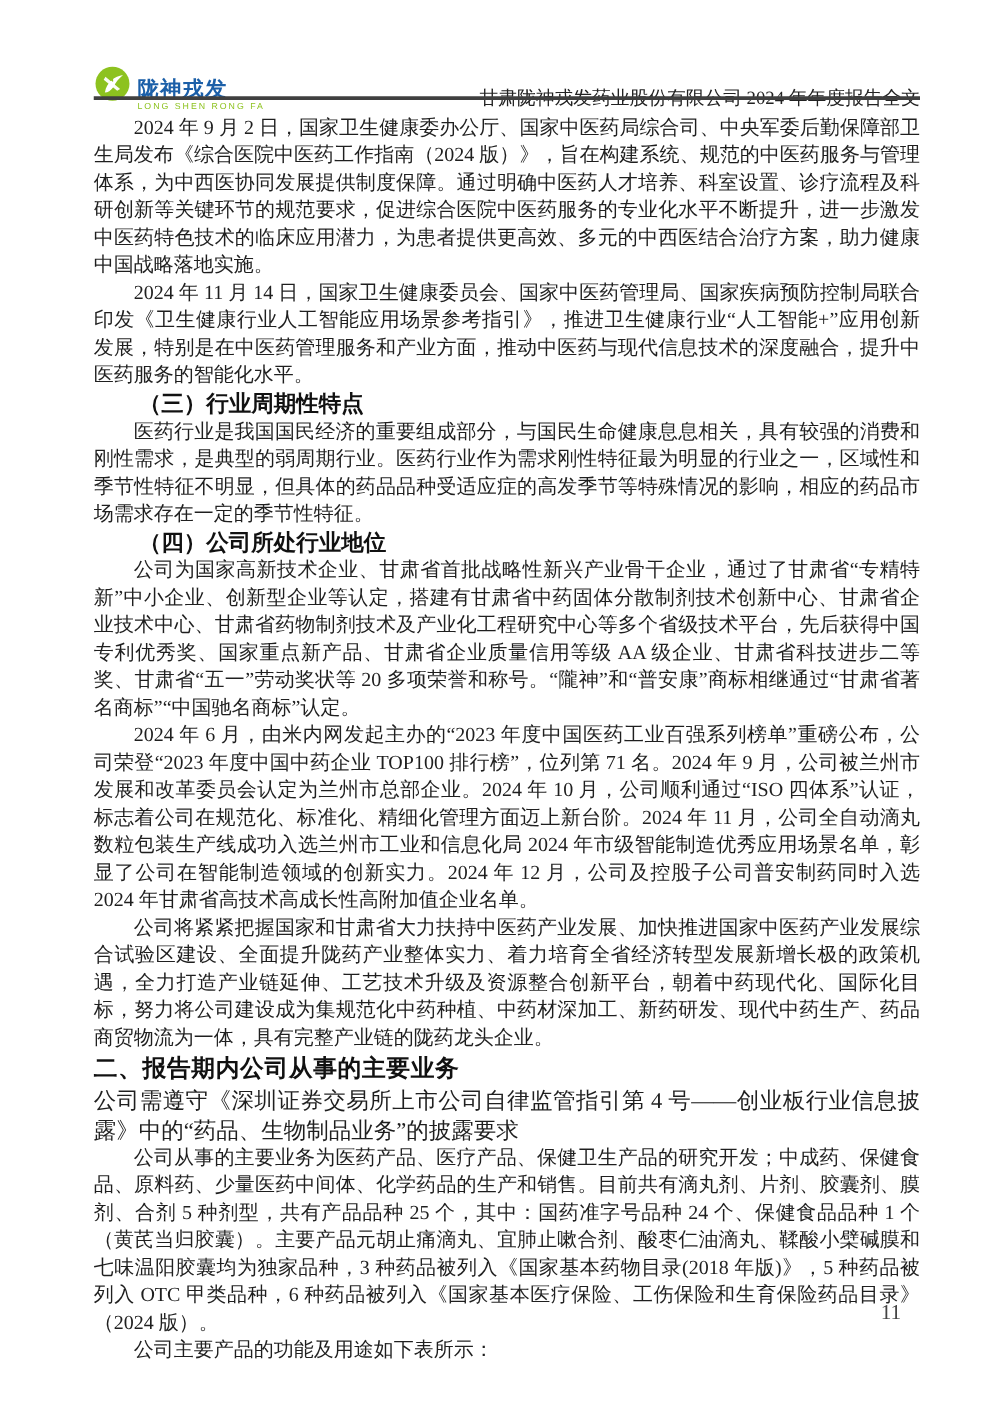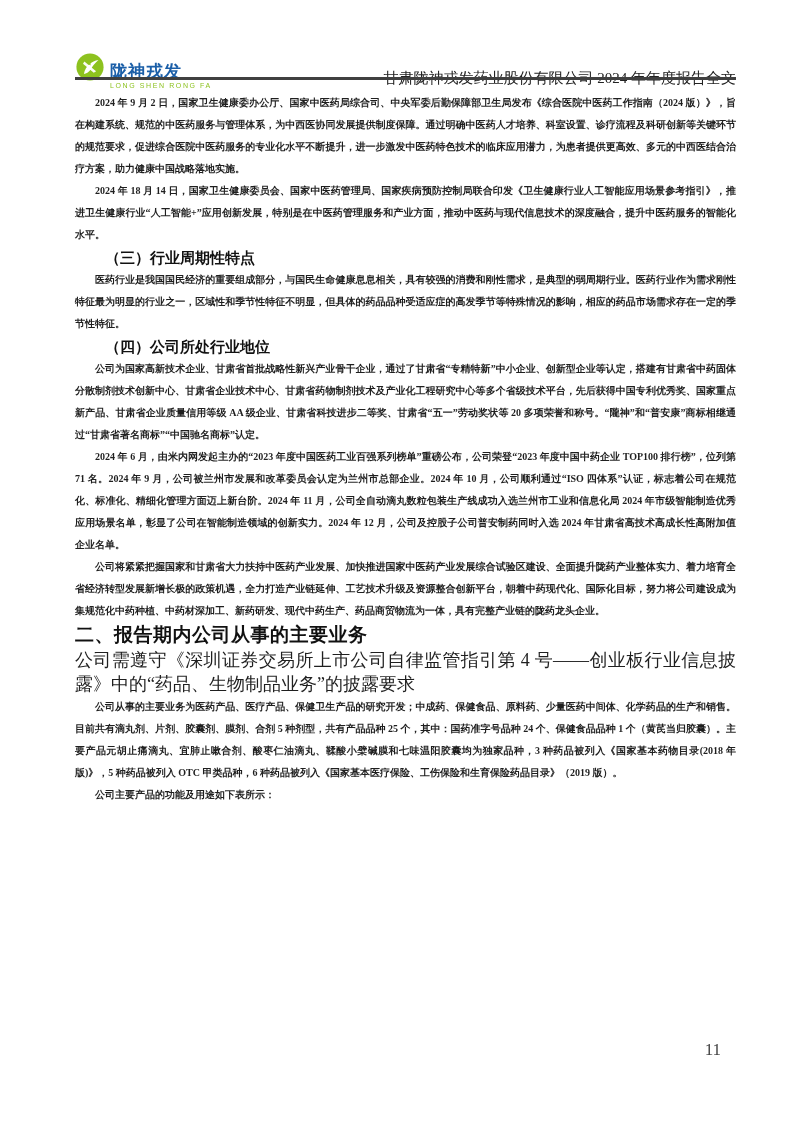--- a/index.html
+++ b/index.html
@@ -61,28 +61,27 @@
   
   .doc {
     position: absolute;
     left: 75px;
     right: 57px;
     top: 92px;
     text-align: justify;
   }
   .doc p, .doc h2, .doc h3 { margin: 0; }
   .body-p {
-    font-size: 10px;
+    font-size: 16px;
     line-height: 22px;
     text-indent: 2em;
-    font-weight: bold;
   }
   .sub-heading {
     font-family: "Liberation Sans", "DejaVu Sans", sans-serif;
-    font-size: 15px;
+    font-size: 18px;
     font-weight: 700;
     line-height: 23px;
     text-indent: 2em;
     color: #111111;
   }
   .main-heading {
     font-family: Liberation Serif, serif;
     font-size: 19px;
     font-weight: 700;
     color: #111111;
@@ -124,28 +123,28 @@
         <span class="logo-en">LONG SHEN RONG FA</span>
       </div>
     </div>
     <div class="header-title">甘肃陇神戎发药业股份有限公司 2024 年年度报告全文</div>
   </div>
 
   <div class="header-rule"></div>
 
   <div class="doc">
     <p class="body-p">2024 年 9 月 2 日，国家卫生健康委办公厅、国家中医药局综合司、中央军委后勤保障部卫生局发布《综合医院中医药工作指南（2024 版）》，旨在构建系统、规范的中医药服务与管理体系，为中西医协同发展提供制度保障。通过明确中医药人才培养、科室设置、诊疗流程及科研创新等关键环节的规范要求，促进综合医院中医药服务的专业化水平不断提升，进一步激发中医药特色技术的临床应用潜力，为患者提供更高效、多元的中西医结合治疗方案，助力健康中国战略落地实施。</p>
-    <p class="body-p">2024 年 18 月 14 日，国家卫生健康委员会、国家中医药管理局、国家疾病预防控制局联合印发《卫生健康行业人工智能应用场景参考指引》，推进卫生健康行业“人工智能+”应用创新发展，特别是在中医药管理服务和产业方面，推动中医药与现代信息技术的深度融合，提升中医药服务的智能化水平。</p>
+    <p class="body-p">2024 年 11 月 14 日，国家卫生健康委员会、国家中医药管理局、国家疾病预防控制局联合印发《卫生健康行业人工智能应用场景参考指引》，推进卫生健康行业“人工智能+”应用创新发展，特别是在中医药管理服务和产业方面，推动中医药与现代信息技术的深度融合，提升中医药服务的智能化水平。</p>
     <h3 class="sub-heading">（三）行业周期性特点</h3>
     <p class="body-p">医药行业是我国国民经济的重要组成部分，与国民生命健康息息相关，具有较强的消费和刚性需求，是典型的弱周期行业。医药行业作为需求刚性特征最为明显的行业之一，区域性和季节性特征不明显，但具体的药品品种受适应症的高发季节等特殊情况的影响，相应的药品市场需求存在一定的季节性特征。</p>
     <h3 class="sub-heading">（四）公司所处行业地位</h3>
     <p class="body-p">公司为国家高新技术企业、甘肃省首批战略性新兴产业骨干企业，通过了甘肃省“专精特新”中小企业、创新型企业等认定，搭建有甘肃省中药固体分散制剂技术创新中心、甘肃省企业技术中心、甘肃省药物制剂技术及产业化工程研究中心等多个省级技术平台，先后获得中国专利优秀奖、国家重点新产品、甘肃省企业质量信用等级 AA 级企业、甘肃省科技进步二等奖、甘肃省“五一”劳动奖状等 20 多项荣誉和称号。“隴神”和“普安康”商标相继通过“甘肃省著名商标”“中国驰名商标”认定。</p>
     <p class="body-p">2024 年 6 月，由米内网发起主办的“2023 年度中国医药工业百强系列榜单”重磅公布，公司荣登“2023 年度中国中药企业 TOP100 排行榜”，位列第 71 名。2024 年 9 月，公司被兰州市发展和改革委员会认定为兰州市总部企业。2024 年 10 月，公司顺利通过“ISO 四体系”认证，标志着公司在规范化、标准化、精细化管理方面迈上新台阶。2024 年 11 月，公司全自动滴丸数粒包装生产线成功入选兰州市工业和信息化局 2024 年市级智能制造优秀应用场景名单，彰显了公司在智能制造领域的创新实力。2024 年 12 月，公司及控股子公司普安制药同时入选 2024 年甘肃省高技术高成长性高附加值企业名单。</p>
     <p class="body-p">公司将紧紧把握国家和甘肃省大力扶持中医药产业发展、加快推进国家中医药产业发展综合试验区建设、全面提升陇药产业整体实力、着力培育全省经济转型发展新增长极的政策机遇，全力打造产业链延伸、工艺技术升级及资源整合创新平台，朝着中药现代化、国际化目标，努力将公司建设成为集规范化中药种植、中药材深加工、新药研发、现代中药生产、药品商贸物流为一体，具有完整产业链的陇药龙头企业。</p>
     <h2 class="main-heading">二、报告期内公司从事的主要业务</h2>
     <p class="flush-p">公司需遵守《深圳证券交易所上市公司自律监管指引第 4 号——创业板行业信息披露》中的“药品、生物制品业务”的披露要求</p>
-    <p class="body-p">公司从事的主要业务为医药产品、医疗产品、保健卫生产品的研究开发；中成药、保健食品、原料药、少量医药中间体、化学药品的生产和销售。目前共有滴丸剂、片剂、胶囊剂、膜剂、合剂 5 种剂型，共有产品品种 25 个，其中：国药准字号品种 24 个、保健食品品种 1 个（黄芪当归胶囊）。主要产品元胡止痛滴丸、宜肺止嗽合剂、酸枣仁油滴丸、鞣酸小檗碱膜和七味温阳胶囊均为独家品种，3 种药品被列入《国家基本药物目录(2018 年版)》，5 种药品被列入 OTC 甲类品种，6 种药品被列入《国家基本医疗保险、工伤保险和生育保险药品目录》（2019 版）。</p>
+    <p class="body-p">公司从事的主要业务为医药产品、医疗产品、保健卫生产品的研究开发；中成药、保健食品、原料药、少量医药中间体、化学药品的生产和销售。目前共有滴丸剂、片剂、胶囊剂、膜剂、合剂 5 种剂型，共有产品品种 25 个，其中：国药准字号品种 24 个、保健食品品种 1 个（黄芪当归胶囊）。主要产品元胡止痛滴丸、宜肺止嗽合剂、酸枣仁油滴丸、鞣酸小檗碱膜和七味温阳胶囊均为独家品种，3 种药品被列入《国家基本药物目录(2018 年版)》，5 种药品被列入 OTC 甲类品种，6 种药品被列入《国家基本医疗保险、工伤保险和生育保险药品目录》（2024 版）。</p>
     <p class="body-p">公司主要产品的功能及用途如下表所示：</p>
   </div>
 
   <div class="page-number">11</div>
 
 </div>
 
 </body></html>

